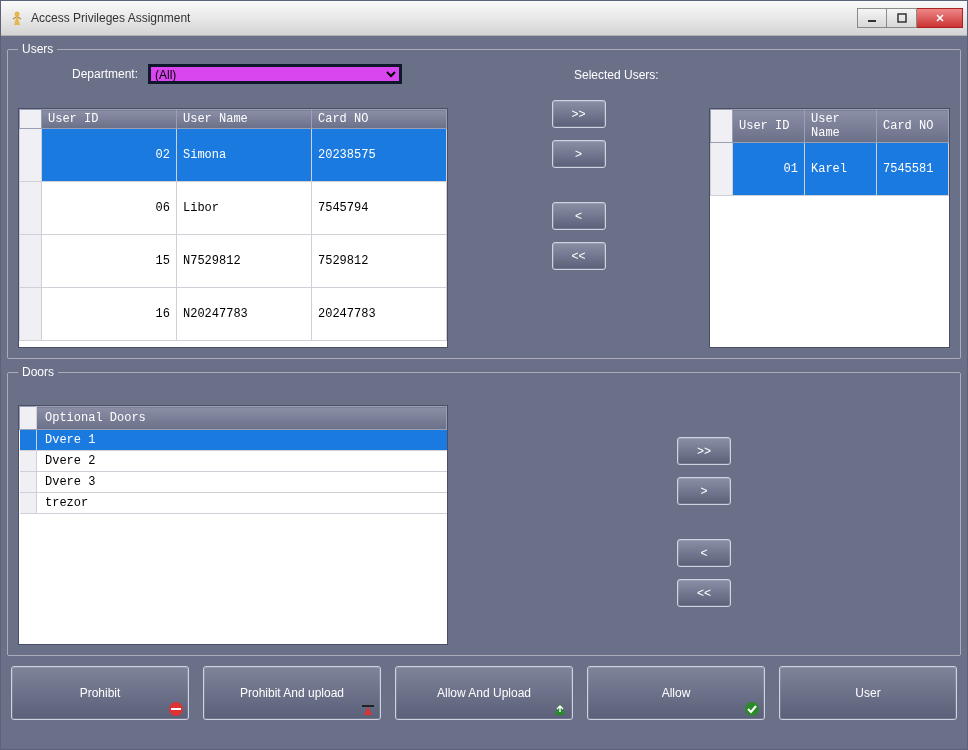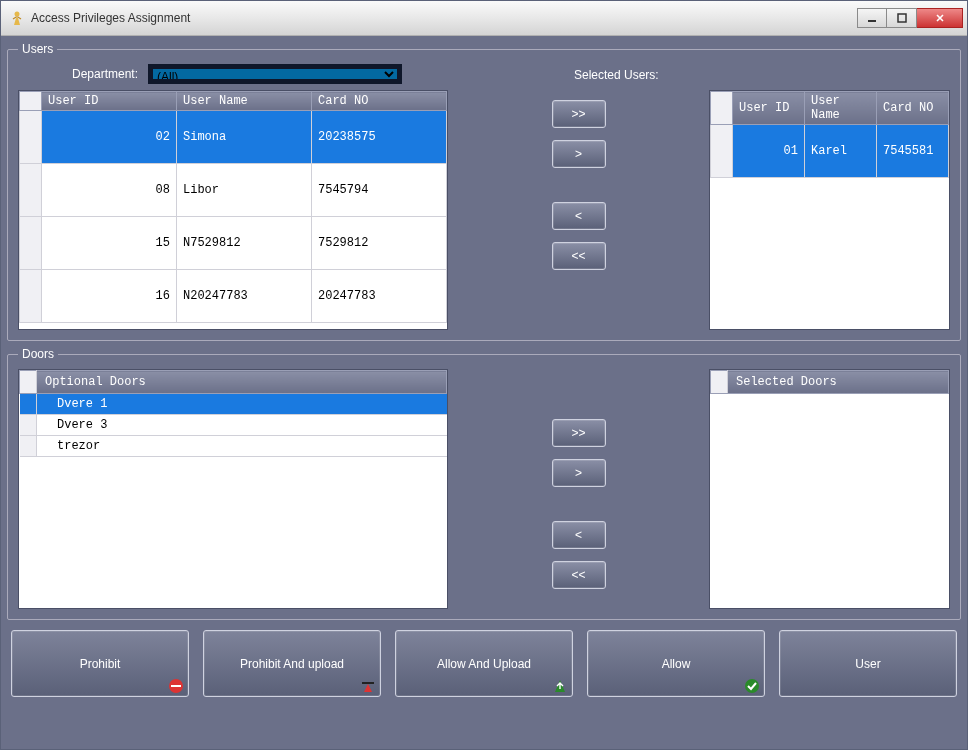--- a/index.html
+++ b/index.html
@@ -29,59 +29,59 @@
 
 fieldset.panel {
   border: 1px solid #aab; border-radius: 2px; padding: 8px 10px 10px 10px;
   color: #fff; font-size: 12px; position: relative;
 }
 fieldset.panel > legend { padding: 0 4px; font-size: 12px; color: #fff; }
 
 .filter-row { display:flex; align-items:center; gap:10px; margin-bottom:6px; }
 .filter-row label { width: 120px; text-align:right; color:#fff; font-size:12px; }
 .filter-row select {
-  width: 254px; height: 20px; font-size: 12px; background:#0369a1; border:5px solid #0f172a;
+  width: 254px; height: 20px; font-size: 12px; background:#d946ef; border:3px solid #0f172a;
 }
 
 .dual-layout { display:flex; gap:10px; }
 .list-col { width: 430px; }
 .mid-col { flex:1; display:flex; flex-direction:column; align-items:center; justify-content:flex-start; padding-top:4px; }
 .right-col { width: 300px; flex:1; }
 
 .list-label { color:#fff; font-size:12px; margin-bottom:4px; }
 .grid {
-  background:#fff; border:1px solid #4a4f66; height: 240px; overflow:auto; color:#000; font-size:12px;
+  background:#fff; border:1px solid #4a4f66; height: 240px; overflow:auto; color:#000; font-size:12px;margin-top:18px;
 }
 .grid table { width:100%; border-collapse: collapse; table-layout: fixed; }
 .grid th {
   background: linear-gradient(to bottom,#8a8fa6,#6b7089); color:#fff; font-weight: normal;
   border: 1px solid #9a9fb6; padding: 2px 6px; text-align:left; font-family: "Courier New", monospace;
 }
 .grid td { border: 1px solid #d0d0d8; padding: 19px 6px; height: 20px; font-family: "Courier New", monospace; }
 .grid th.rowhead, .grid td.rowhead { width: 22px; background:#f0f0f4; }
 .grid tr.selected td { background:#1a7ae0; color:#fff; }
 .grid tr.selected td.rowhead { background:#f0f0f4; color:#000; }
 
 .doors-grid { height: 240px; }
 .doors-grid th { padding: 4px 8px; }
-.doors-grid td { padding: 3px 20px; border-left:none; border-right:none; }
+.doors-grid td { padding: 3px 8px; border-left:none; border-right:none; }
 .doors-grid .col-handle { width:12px; background:#f0f0f4; border-right:1px solid #d0d0d8; }
 
 .xfer-gap { height: 40px; }
 .xfer-btn {
   width: 54px; height: 28px; margin: 6px 0;
   background: linear-gradient(to bottom,#8a8fa6,#5a6078); border:1px solid #cfd2e0;
   border-radius: 3px; box-shadow: inset 0 0 0 1px rgba(255,255,255,0.15);
   color:#fff; display:flex; align-items:center; justify-content:center; font-size:12px; cursor:pointer;
 }
 .xfer-spacer { height: 22px; }
 
 .bottom-bar { display:flex; gap:14px; padding: 4px 4px 8px 4px; }
 .big-btn {
-  flex:1; height: 67px; position:relative;
+  flex:1; height: 54px; position:relative;
   background: linear-gradient(to bottom,#7e839a,#5a6078); border:1px solid #cfd2e0;
   border-radius:3px; box-shadow: inset 0 0 0 1px rgba(255,255,255,0.12);
   color:#fff; font-size:12px; display:flex; align-items:center; justify-content:center; cursor:pointer;
 }
 .big-btn .corner-icon { position:absolute; right:4px; bottom:2px; width:16px; height:16px; }
 
 .sel-users-label { margin-left: 8px; }
 </style>
 </head>
 <body>
@@ -149,21 +149,21 @@
                 </thead>
                 <tbody>
                   <tr class="selected">
                     <td class="rowhead"></td>
                     <td style="text-align:right">02</td>
                     <td>Simona</td>
                     <td>20238575</td>
                   </tr>
                   <tr class="">
                     <td class="rowhead"></td>
-                    <td style="text-align:right">08</td>
+                    <td style="text-align:right">06</td>
                     <td>Libor</td>
                     <td>7545794</td>
                   </tr>
                   <tr class="">
                     <td class="rowhead"></td>
                     <td style="text-align:right">15</td>
                     <td>N7529812</td>
                     <td>7529812</td>
                   </tr>
                   <tr class="">
@@ -222,51 +222,42 @@
                     <th>Optional Doors</th>
                   </tr>
                 </thead>
                 <tbody>
                   <tr class="selected">
                     <td class="col-handle"></td>
                     <td>Dvere 1</td>
                   </tr>
                   <tr class="">
                     <td class="col-handle"></td>
+                    <td>Dvere 2</td>
+                  </tr>
+                  <tr class="">
+                    <td class="col-handle"></td>
                     <td>Dvere 3</td>
                   </tr>
                   <tr class="">
                     <td class="col-handle"></td>
                     <td>trezor</td>
                   </tr>
                 </tbody>
               </table>
             </div>
         </div>
         <div class="mid-col">
           <div class="xfer-gap"></div>
           <div class="xfer-btn">&gt;&gt;</div>
           <div class="xfer-btn">&gt;</div>
           <div class="xfer-spacer"></div>
           <div class="xfer-btn">&lt;</div>
           <div class="xfer-btn">&lt;&lt;</div>
         </div>
-        <div class="right-col">
-          <div class="grid doors-grid" id="sel-doors-grid">
-              <table>
-                <thead>
-                  <tr>
-                    <th class="col-handle"></th>
-                    <th>Selected Doors</th>
-                  </tr>
-                </thead>
-                <tbody></tbody>
-              </table>
-            </div>
-        </div>
       </div>
     </fieldset>
 
     <div class="bottom-bar">
       <div class="big-btn">
         <span>Prohibit</span>
         <span class="corner-icon">
           <svg viewBox="0 0 16 16">
               <circle cx="8" cy="8" r="7" fill="#d33"></circle>
               <rect x="3" y="7" width="10" height="2" fill="#fff"></rect>

